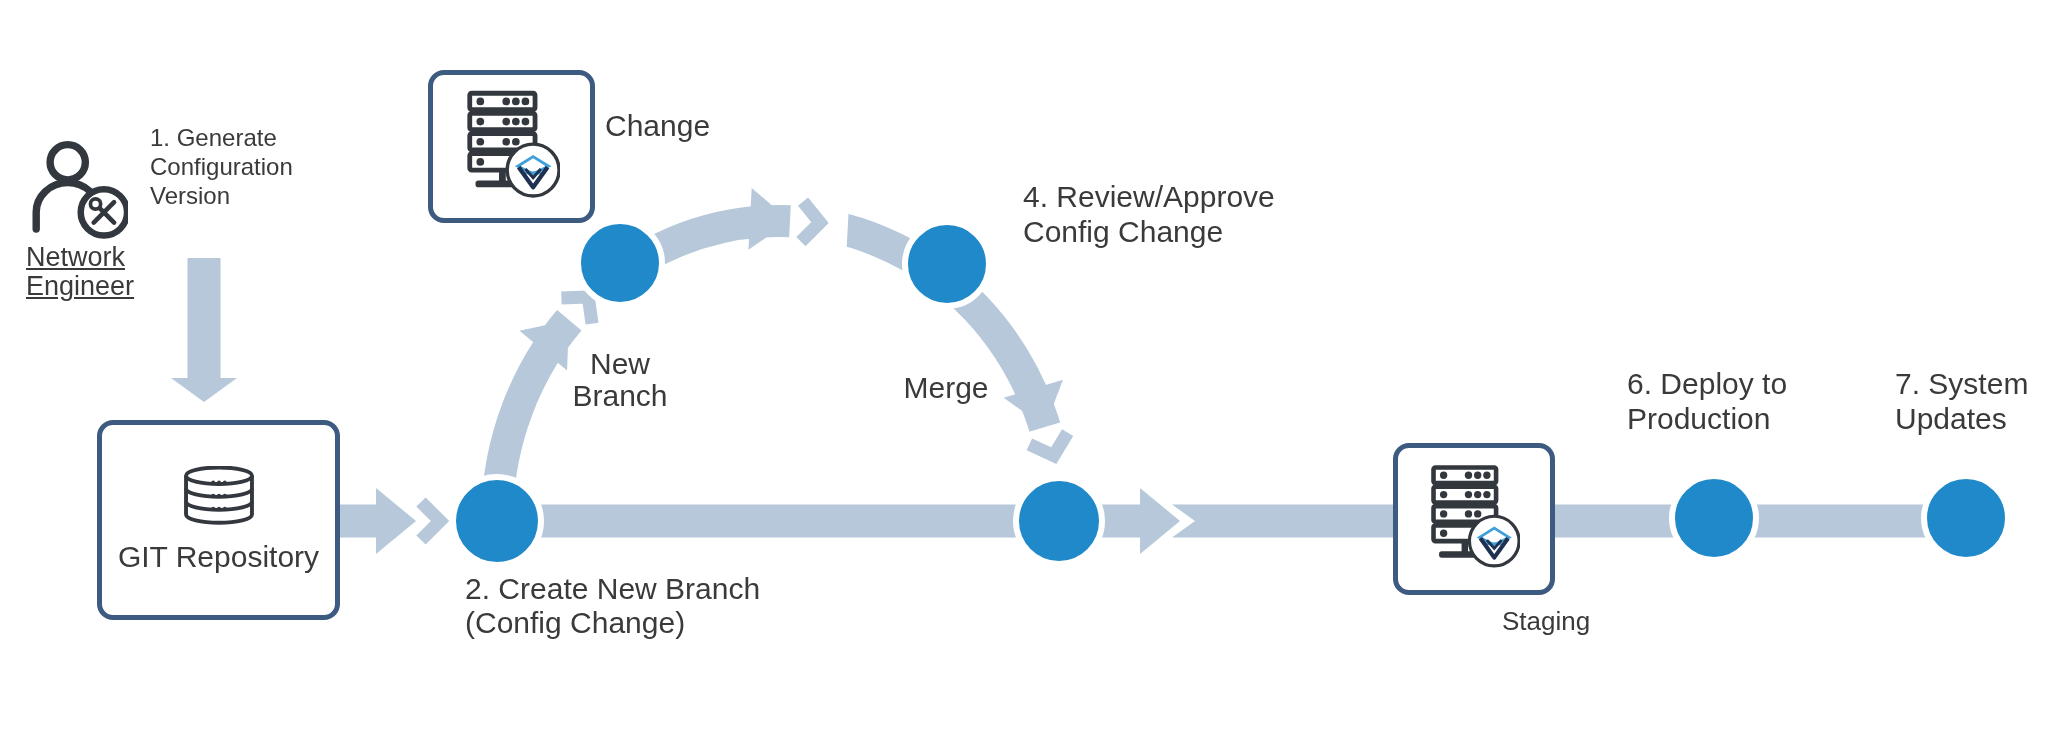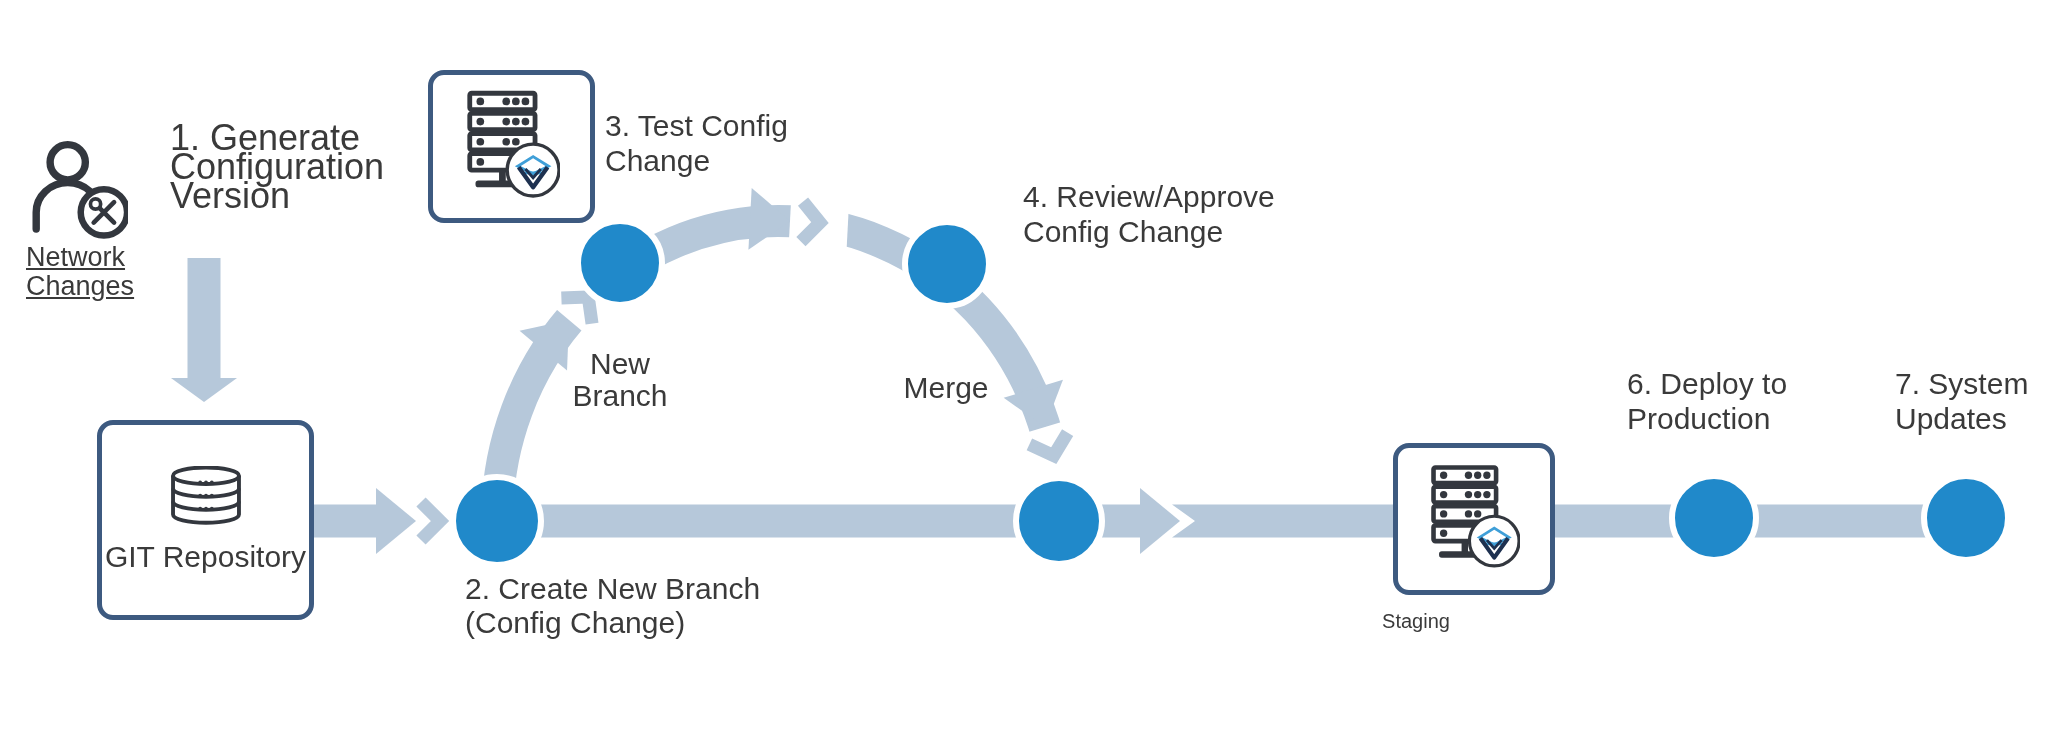--- a/index.html
+++ b/index.html
@@ -24,21 +24,21 @@
   .chev{stroke:var(--c-band);stroke-width:13;fill:none;stroke-linejoin:miter;stroke-linecap:butt;}
   .icon-box{
     position:absolute;background:#ffffff;border:5px solid var(--c-border);
     border-radius:16px;box-sizing:border-box;z-index:2;
     display:flex;flex-direction:column;align-items:center;justify-content:center;
   }
   .lbl{position:absolute;z-index:3;font-size:30px;line-height:35px;white-space:nowrap;color:var(--c-text);}
   .lbl .ln{display:block;}
   .center{transform:translateX(-50%);text-align:center;}
   .small{font-size:27px;line-height:29px;text-decoration:underline;}
-  .step1{font-size:36px;line-height:29px;margin-left:20px;}
+  .step1{font-size:24px;line-height:29px;}
   .gitlines{font-size:30px;line-height:34px;text-align:center;margin-top:10px;}
   .ic{display:block;}
 </style>
 </head>
 <body>
 
 <div class="stage">
 
   <svg class="layer" width="2068" height="756" viewBox="0 0 2068 756">
 
@@ -85,24 +85,24 @@
   <svg class="layer" style="left:26px;top:136px;z-index:2" width="102" height="110" viewBox="0 0 110 118">
     <circle cx="45" cy="28" r="19" fill="#fff" stroke="var(--c-icon)" stroke-width="8"></circle>
     <path d="M 11 100 V 82 a 34 32 0 0 1 68 0 v 4" fill="#fff" stroke="var(--c-icon)" stroke-width="8" stroke-linejoin="round" stroke-linecap="round"></path>
     <circle cx="84" cy="82" r="25" fill="#fff" stroke="var(--c-icon)" stroke-width="7"></circle>
     <line x1="73" y1="93" x2="95" y2="71" stroke="var(--c-icon)" stroke-width="5" stroke-linecap="round"></line>
     <line x1="73" y1="71" x2="95" y2="93" stroke="var(--c-icon)" stroke-width="5" stroke-linecap="round"></line>
     <circle cx="75" cy="73" r="5.5" fill="#fff" stroke="var(--c-icon)" stroke-width="4"></circle>
   </svg>
   <div class="lbl small" style="left:26px;top:243px">
     <span class="ln">Network</span>
-    <span class="ln">Changes</span>
-  </div>
-
-  <div class="icon-box" style="left:97px;top:420px;width:217px;height:200px">
+    <span class="ln">Engineer</span>
+  </div>
+
+  <div class="icon-box" style="left:97px;top:420px;width:243px;height:200px">
     <svg class="ic" width="74" height="64" viewBox="0 0 76 66">
       <path d="M 4 10 V 50 a 34 8.5 0 0 0 68 0 V 10" fill="#fff" stroke="var(--c-icon)" stroke-width="4"></path>
       <path d="M 4 23.3 a 34 8.5 0 0 0 68 0" fill="none" stroke="var(--c-icon)" stroke-width="4"></path>
       <path d="M 4 36.7 a 34 8.5 0 0 0 68 0" fill="none" stroke="var(--c-icon)" stroke-width="4"></path>
       <ellipse cx="38" cy="10" rx="34" ry="8.5" fill="#fff" stroke="var(--c-icon)" stroke-width="4"></ellipse>
       <g fill="var(--c-icon)">
         <circle cx="32" cy="17" r="2"></circle>
           <circle cx="38" cy="17" r="2"></circle>
           <circle cx="44" cy="17" r="2"></circle>
         <circle cx="32" cy="30.5" r="2"></circle>
@@ -175,35 +175,34 @@
         <rect x="36.5" y="84" width="7" height="12"></rect>
         <rect x="12" y="95" width="56" height="7" rx="3"></rect>
       </g>
       <circle cx="72" cy="84" r="27" fill="#fff" stroke="var(--c-icon)" stroke-width="3.5"></circle>
       <path d="M 56 80 L 72 70 L 88 80 L 72 88 Z" fill="none" stroke="var(--c-logo_blue)" stroke-width="3"></path>
       <path d="M 63 87 L 81 87" fill="none" stroke="var(--c-logo_blue)" stroke-width="3"></path>
       <path d="M 57 81 L 72 102 L 87 81" fill="none" stroke="var(--c-logo_navy)" stroke-width="4.5" stroke-linejoin="round"></path>
       <path d="M 64 83 L 72 92 L 80 83" fill="none" stroke="var(--c-logo_navy)" stroke-width="3"></path>
     </svg>
   </div>
-  <div class="lbl center" style="left:1416px;top:604px;font-size:20px">Staging</div>
+  <div class="lbl center" style="left:1546px;top:604px;font-size:26px">Staging</div>
 
   <div class="lbl step1" style="left:150px;top:123px">
     <span class="ln">1. Generate</span>
     <span class="ln">Configuration</span>
     <span class="ln">Version</span>
   </div>
 
   <div class="lbl" style="left:465px;top:572px;line-height:34px">
     <span class="ln">2. Create New Branch</span>
     <span class="ln">(Config Change)</span>
   </div>
 
   <div class="lbl" style="left:605px;top:108px">
-    <span class="ln">3. Test Config</span>
     <span class="ln">Change</span>
   </div>
 
   <div class="lbl" style="left:1023px;top:179px">
     <span class="ln">4. Review/Approve</span>
     <span class="ln">Config Change</span>
   </div>
 
 
   <div class="lbl" style="left:1627px;top:366px">

